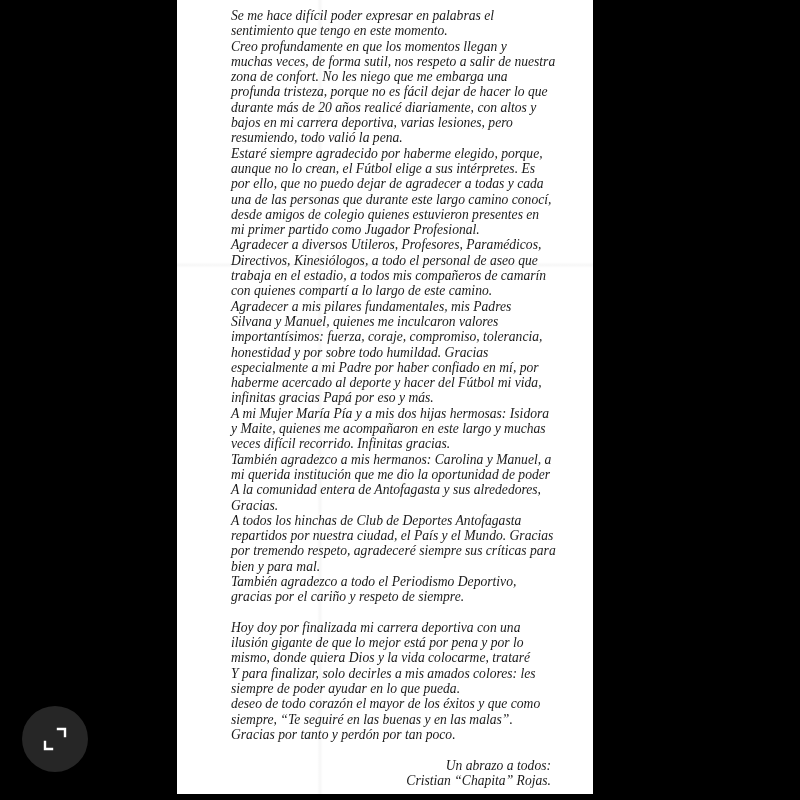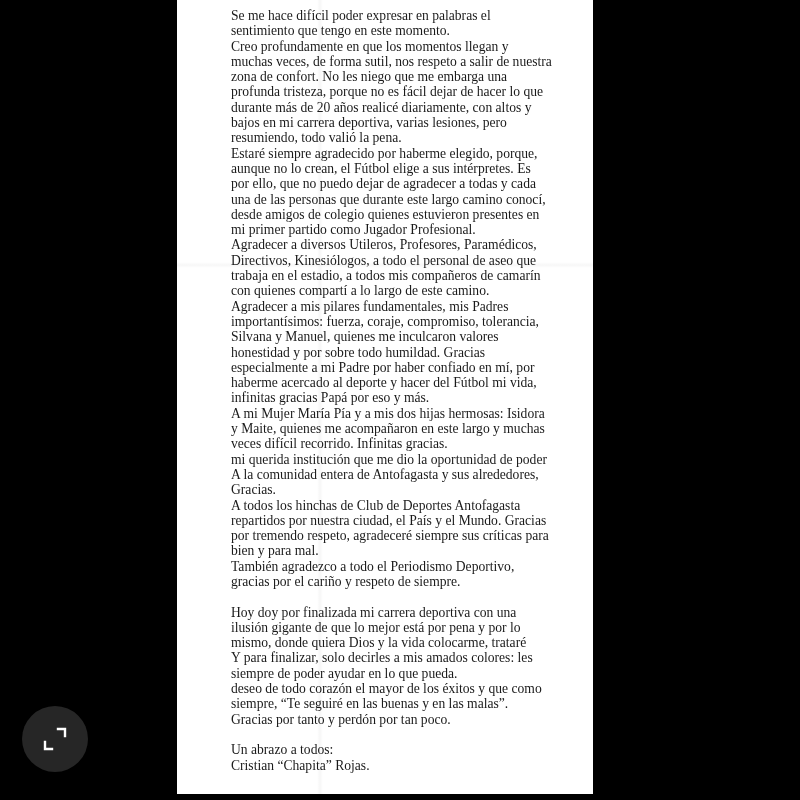--- a/index.html
+++ b/index.html
@@ -17,20 +17,21 @@
       background: #000000;
     }
     .page {
       position: absolute;
       left: 177px;
       top: 0;
       width: 416px;
       height: 794px;
       background: #ffffff;
       box-sizing: border-box;
+      font-style: italic;
     }
     .page::before {
       
       content: "";
       position: absolute;
       left: 140px; top: 0;
       width: 6px; height: 100%;
       background: linear-gradient(to right, rgba(0,0,0,0), rgba(0,0,0,0.035), rgba(0,0,0,0));
     }
     .page::after {
@@ -48,21 +49,21 @@
       font-family: "Liberation Serif", serif;
       font-size: 13.6px;
       line-height: 15.3px;
       color: #1a1a1a;
       white-space: nowrap;
     }
     .line { display: block; height: 15.3px; }
     .blank { display: block; height: 15.3px; }
     .signoff {
       display: block;
-      text-align: left;
+      text-align: right;
       width: 320px;
     }
     .expand-btn {
       position: absolute;
       left: 22px;
       top: 706px;
       width: 66px;
       height: 66px;
       border-radius: 50%;
       background: #262626;
@@ -98,31 +99,32 @@
       <span class="line">una de las personas que durante este largo camino conocí,</span>
       <span class="line">desde amigos de colegio quienes estuvieron presentes en</span>
       <span class="line">mi primer partido como Jugador Profesional.</span>
 
       <span class="line">Agradecer a diversos Utileros, Profesores, Paramédicos,</span>
       <span class="line">Directivos, Kinesiólogos, a todo el personal de aseo que</span>
       <span class="line">trabaja en el estadio, a todos mis compañeros de camarín</span>
       <span class="line">con quienes compartí a lo largo de este camino.</span>
 
       <span class="line">Agradecer a mis pilares fundamentales, mis Padres</span>
+      <span class="line">Silvana y Manuel, quienes me inculcaron valores</span>
       <span class="line">importantísimos: fuerza, coraje, compromiso, tolerancia,</span>
-      <span class="line">Silvana y Manuel, quienes me inculcaron valores</span>
       <span class="line">honestidad y por sobre todo humildad. Gracias</span>
       <span class="line">especialmente a mi Padre por haber confiado en mí, por</span>
       <span class="line">haberme acercado al deporte y hacer del Fútbol mi vida,</span>
       <span class="line">infinitas gracias Papá por eso y más.</span>
 
       <span class="line">A mi Mujer María Pía y a mis dos hijas hermosas: Isidora</span>
       <span class="line">y Maite, quienes me acompañaron en este largo y muchas</span>
       <span class="line">veces difícil recorrido. Infinitas gracias.</span>
 
+      <span class="line">También agradezco a mis hermanos: Carolina y Manuel, a</span>
       <span class="line">mi querida institución que me dio la oportunidad de poder</span>
 
       <span class="line">A la comunidad entera de Antofagasta y sus alrededores,</span>
       <span class="line">Gracias.</span>
 
       <span class="line">A todos los hinchas de Club de Deportes Antofagasta</span>
       <span class="line">repartidos por nuestra ciudad, el País y el Mundo. Gracias</span>
       <span class="line">por tremendo respeto, agradeceré siempre sus críticas para</span>
       <span class="line">bien y para mal.</span>
 

